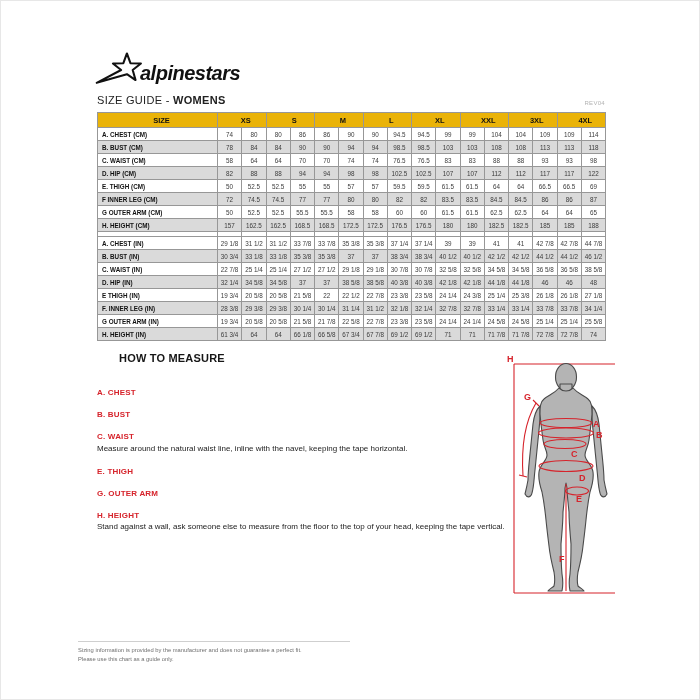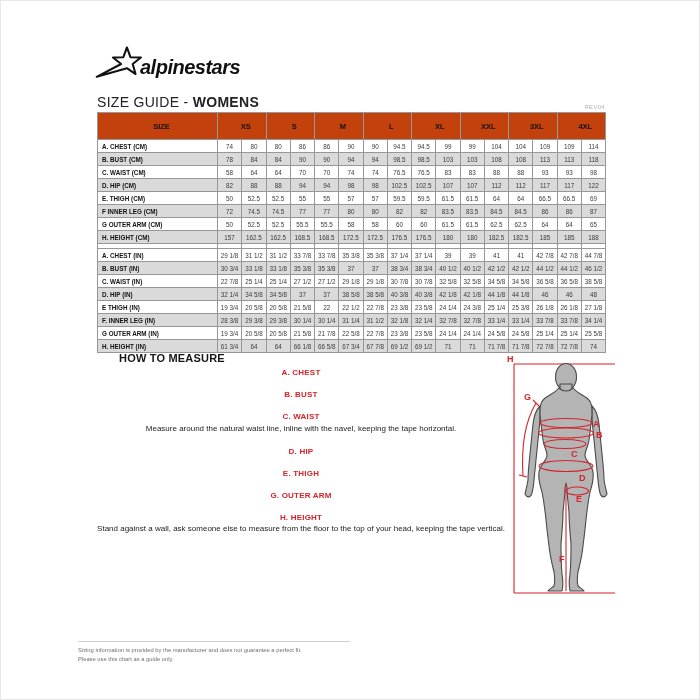--- a/index.html
+++ b/index.html
@@ -1,50 +1,50 @@
 <!DOCTYPE html>
 <html><head>
 <meta charset="utf-8">
 <style>
   * { margin:0; padding:0; box-sizing:border-box; }
   html,body { width:700px; height:700px; background:#fff; overflow:hidden;
               font-family:"Liberation Sans","DejaVu Sans",sans-serif; color:#1a1a1a; }
   .frame { position:absolute; inset:0; border:1px solid #e7e7e7; pointer-events:none; }
 
   
-  .logo { position:absolute; left:94px; top:44px; display:flex; align-items:center; }
+  .logo { position:absolute; left:94px; top:50px; display:flex; align-items:center; }
   .logo svg { width:52px; height:38px; }
   .logo-text { font-size:20px; font-weight:bold; font-style:italic; letter-spacing:-0.5px;
                color:#111; margin-left:-6px; margin-top:8px; }
 
   
   .titlebar { position:absolute; left:97px; top:94px; width:508px;
               display:flex; justify-content:space-between; align-items:flex-end; }
-  .page-title { font-size:14px; letter-spacing:0.3px; color:#222; }
+  .page-title { font-size:11px; letter-spacing:0.3px; color:#222; }
   .page-title b { font-weight:bold; }
   .rev { font-size:6px; color:#b3b3b3; letter-spacing:0.3px; }
 
   
   table.sizes { position:absolute; left:97px; top:112px; width:508px;
                 border-collapse:collapse; table-layout:fixed; }
   table.sizes th, table.sizes td { border:1px solid #979797; padding:0; overflow:hidden;
                 white-space:nowrap; }
-  table.sizes thead th { background:#c2410c; height:27px; font-size:7.5px; font-weight:bold;
+  table.sizes thead th { background:#eab308; height:15px; font-size:7.5px; font-weight:bold;
                 text-align:center; color:#111;padding-left:8px; }
   table.sizes tbody th { height:13px; font-size:6.3px; font-weight:bold; text-align:left;
                 padding-left:4px; color:#111; }
   table.sizes tbody td { height:13px; font-size:6.3px; text-align:center; color:#3b3b3b; }
   table.sizes tr.alt  { background:#dadada; }
   table.sizes tr.spacer th, table.sizes tr.spacer td { height:5px; background:#fff; }
 
   
   .measure { position:absolute; left:97px; top:352px; width:408px; }
-  .measure-title { font-size:11px; font-weight:bold; color:#161616; margin-bottom:4px;
+  .measure-title { font-size:11px; font-weight:bold; color:#161616; margin-bottom:24px;
                    letter-spacing:0.2px;padding-left:22px; }
-  .m-item { margin-bottom:13px;text-align:center; }
+  .m-item { margin-bottom:13px; }
   .m-label { color:#d6232b; font-weight:bold; font-size:8px; letter-spacing:0.2px;
              margin-bottom:2.5px; }
   .m-text { font-size:8px; color:#222; line-height:1.25; }
 
   
   .diagram { position:absolute; left:503px; top:350px; width:128px; height:255px; }
   .diagram text { font-size:9px; font-weight:bold; fill:#d6232b;
                   font-family:"Liberation Sans","DejaVu Sans",sans-serif; }
   .red { stroke:#d6232b; fill:none; stroke-width:1.1; }
   .body-fill { fill:#b4b4b4; stroke:#4a4a4a; stroke-width:1.1; stroke-linejoin:round; }
@@ -423,21 +423,20 @@
         <div class="m-label">A. CHEST</div>
       </div>
       <div class="m-item">
         <div class="m-label">B. BUST</div>
       </div>
       <div class="m-item">
         <div class="m-label">C. WAIST</div>
         <div class="m-text">Measure around the natural waist line, inline with the navel, keeping the tape horizontal.</div>
       </div>
       <div class="m-item">
-        <div class="m-label">D. HIP</div>
       </div>
       <div class="m-item">
         <div class="m-label">E. THIGH</div>
       </div>
       <div class="m-item">
         <div class="m-label">G. OUTER ARM</div>
       </div>
       <div class="m-item">
         <div class="m-label">H. HEIGHT</div>
         <div class="m-text">Stand against a wall, ask someone else to measure from the floor to the top of your head, keeping the tape vertical.</div>

